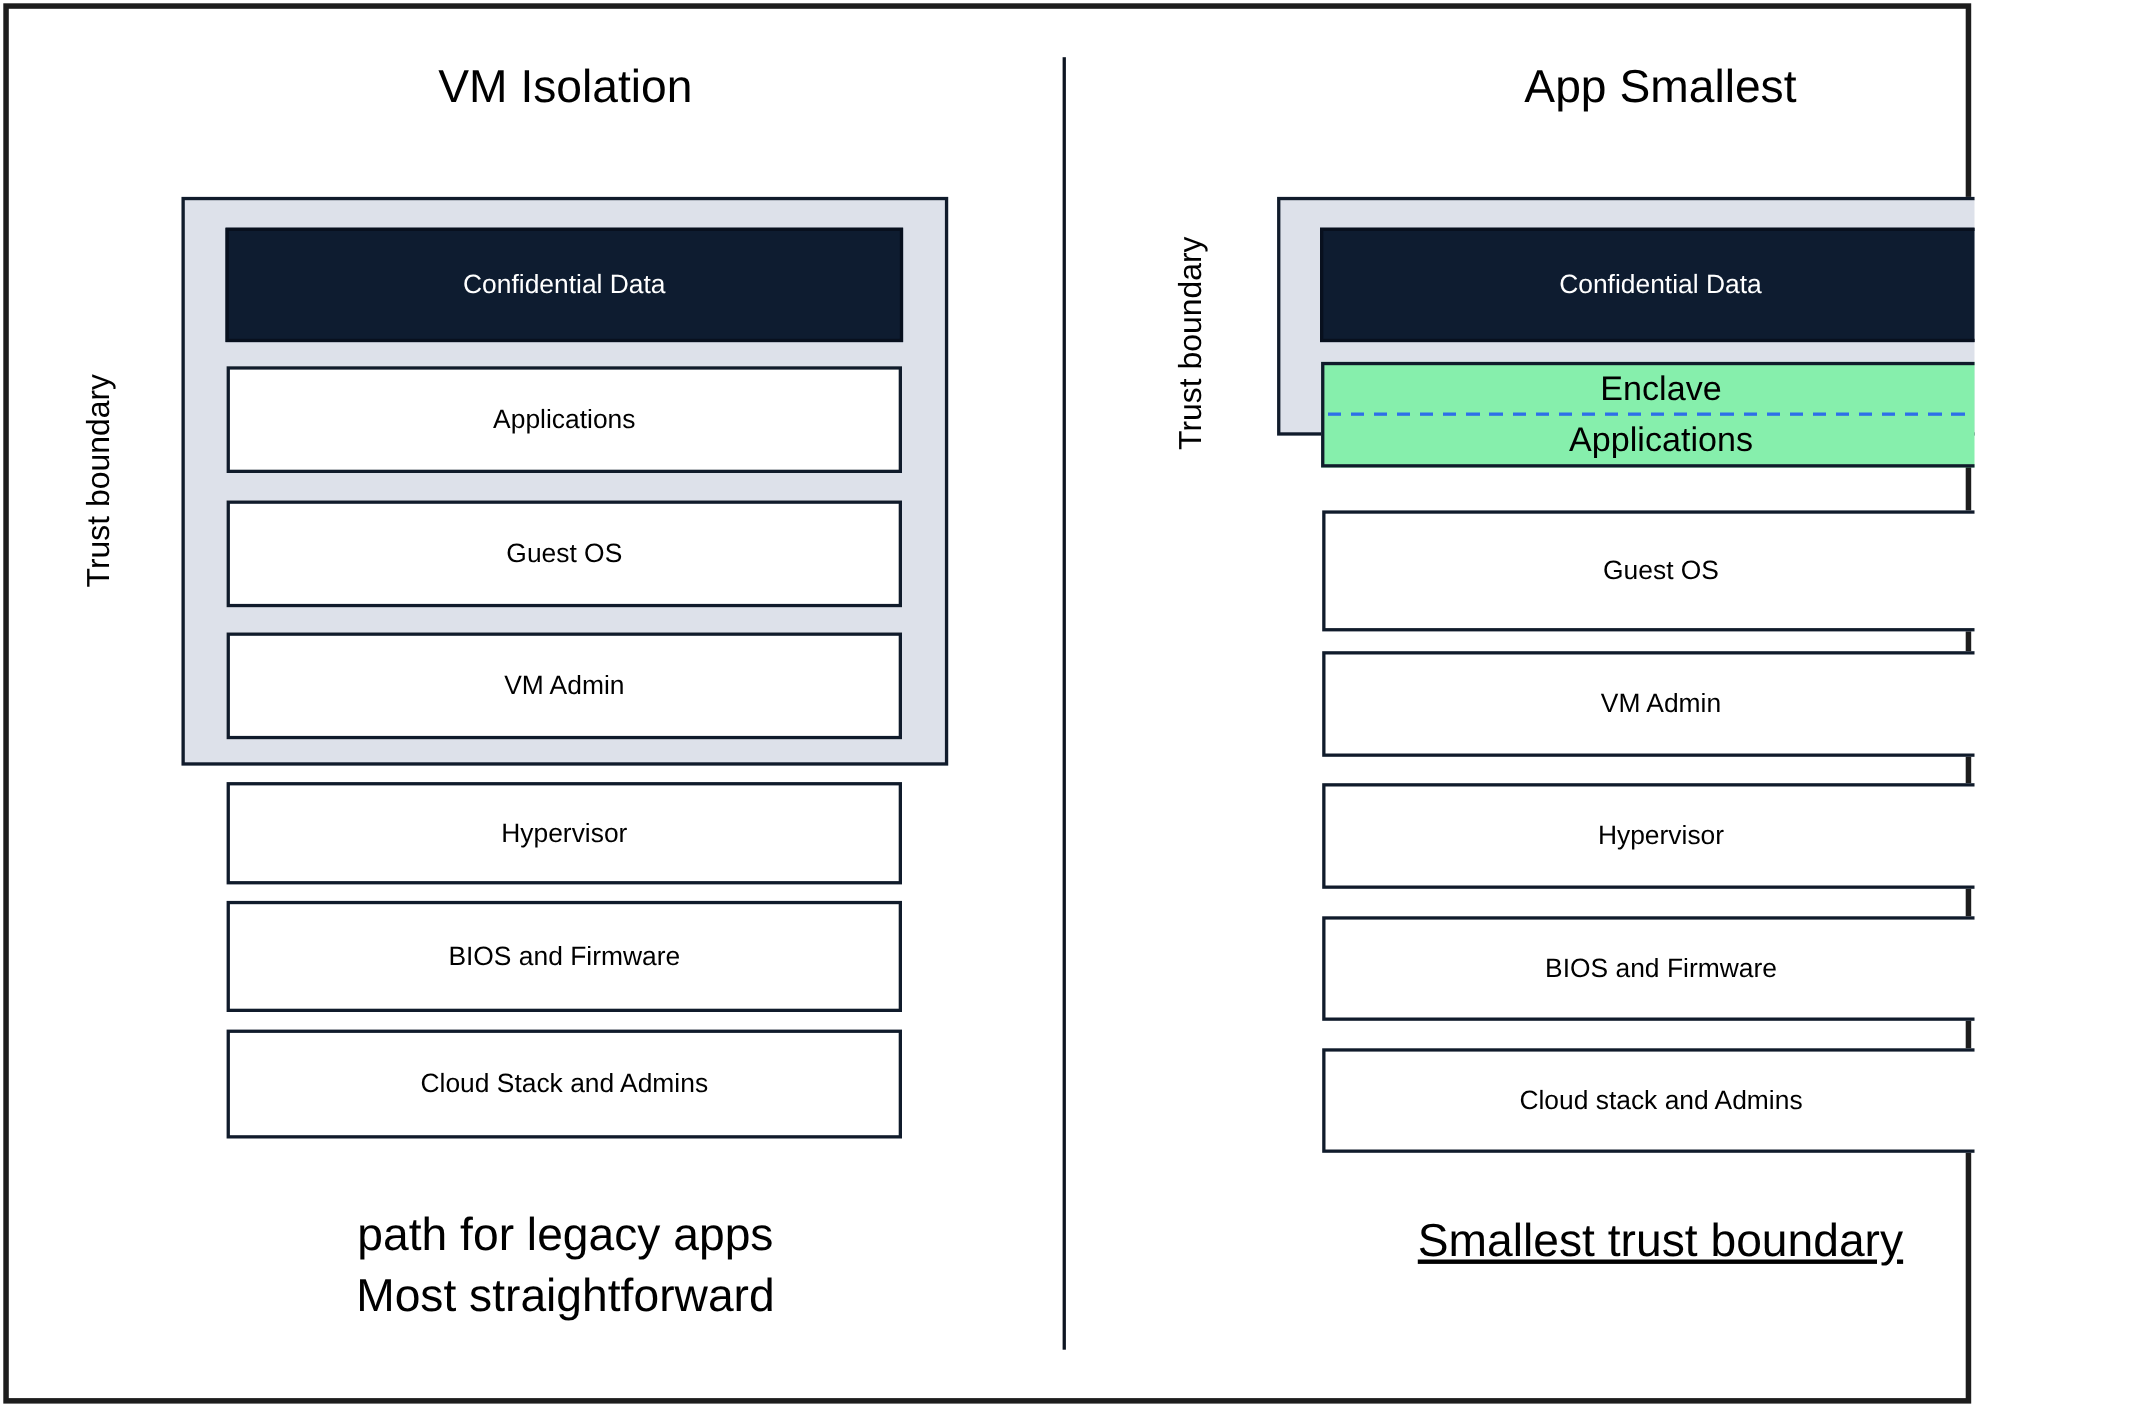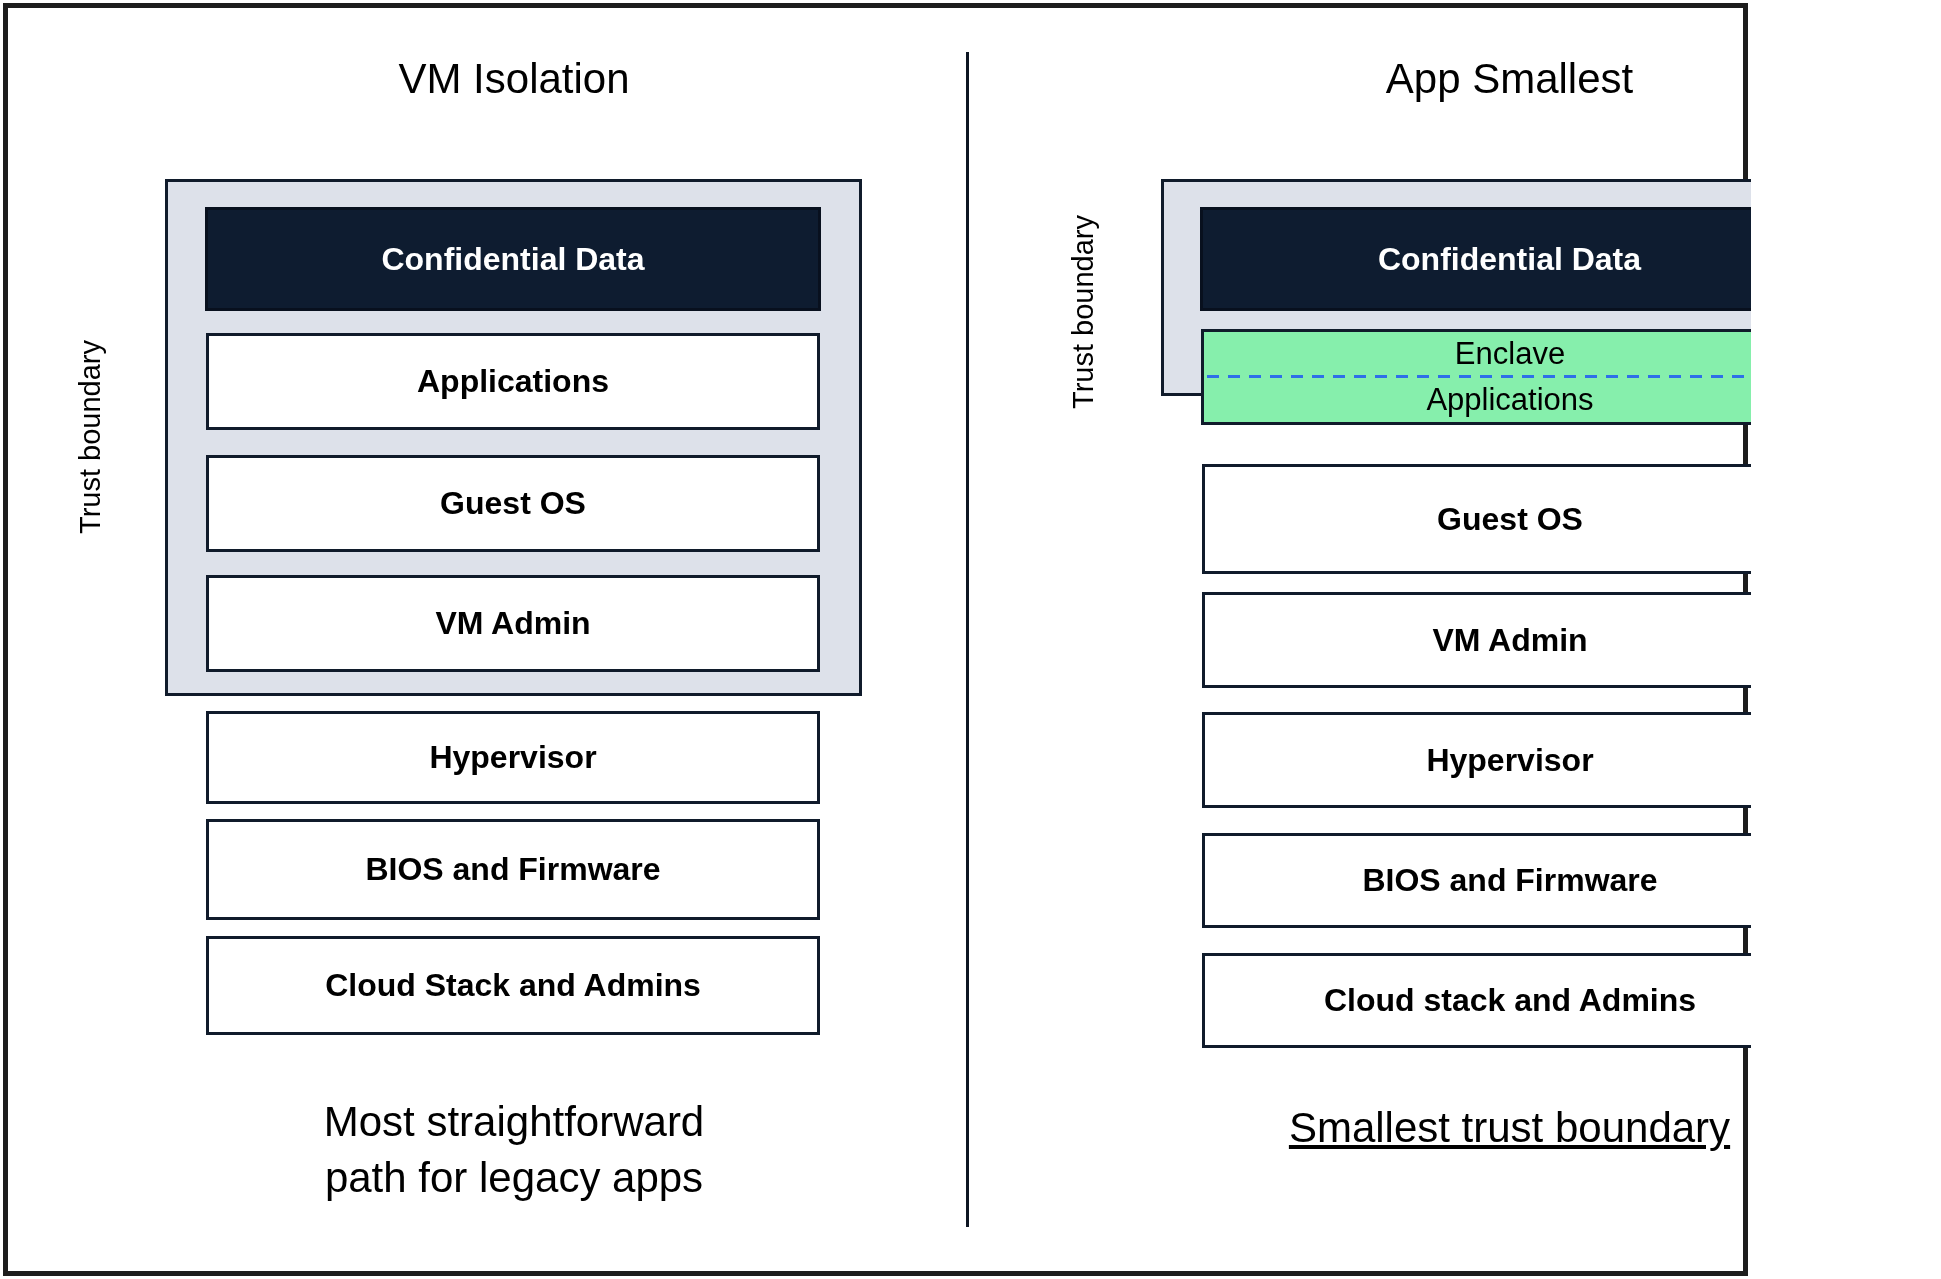--- a/index.html
+++ b/index.html
@@ -1,29 +1,29 @@
 <!DOCTYPE html>
 <html style="--navy: #0e1c30; --navy-text: #ffffff; --trust-fill: #dde1ea; --box-border: #101b2b; --dash-blue: #2e6fe8;"><head>
 <meta charset="utf-8">
 <style>
   html,body{margin:0;padding:0;background:#ffffff;}
   body{font-family:"Liberation Sans","DejaVu Sans",sans-serif;color:#000;}
-  #canvas{position:relative;width:1751px;height:1279px;background:#ffffff;overflow:hidden;}
+  #canvas{position:relative;width:1751px;height:1279px;background:#ffffff;overflow:hidden;padding-left:44px;}
   #frame{position:absolute;inset:3px;border:5px solid #1d1d1d;}
   #divider{position:absolute;left:966px;top:52px;width:3px;height:1175px;background:#0d1522;}
 
   .title{position:absolute;font-size:42px;line-height:46px;text-align:center;white-space:nowrap;}
   .caption{position:absolute;font-size:42px;line-height:56px;text-align:center;}
   .trust-label{position:absolute;width:320px;height:36px;font-size:29px;line-height:36px;
                text-align:center;transform:rotate(-90deg);white-space:nowrap;}
 
   .trust-box{position:absolute;background:var(--trust-fill,#dde1ea);border:3px solid var(--box-border,#101b2b);box-sizing:border-box;}
   .box{position:absolute;display:flex;align-items:center;justify-content:center;
        background:#ffffff;border:3px solid var(--box-border,#101b2b);box-sizing:border-box;
-       font-size:32px;text-align:center;font-weight:bold;}
+       font-size:24px;text-align:center;}
   .box.navy{background:var(--navy,#0e1c30);border-color:#08101e;color:var(--navy-text,#ffffff);}
 
   
   #l-title{left:165px;top:56px;width:698px;}
   #l-trust-box{left:165px;top:179px;width:697px;height:517px;}
   #l-trust-label{left:-70px;top:419px;}
   #l-conf{left:205px;top:207px;width:616px;height:104px;}
   #l-app{left:206px;top:333px;width:614px;height:97px;}
   #l-gos{left:206px;top:455px;width:614px;height:97px;}
   #l-vma{left:206px;top:575px;width:614px;height:97px;}
@@ -65,22 +65,22 @@
   <div class="box navy" id="l-conf">Confidential Data</div>
   <div class="box" id="l-app">Applications</div>
   <div class="box" id="l-gos">Guest OS</div>
   <div class="box" id="l-vma">VM Admin</div>
 
   <div class="box" id="l-hyp">Hypervisor</div>
   <div class="box" id="l-bios">BIOS and Firmware</div>
   <div class="box" id="l-cloud">Cloud Stack and Admins</div>
 
   <div class="caption" id="l-caption">
+    <div>path for legacy apps</div>
     <div>Most straightforward</div>
-    <div>path for legacy apps</div>
   </div>
 
   <div class="title" id="r-title">App Smallest</div>
 
   <div class="trust-box" id="r-trust-box"></div>
   <div class="trust-label" id="r-trust-label">Trust boundary</div>
 
   <div class="box navy" id="r-conf">Confidential Data</div>
 
   <div id="r-enclave">

